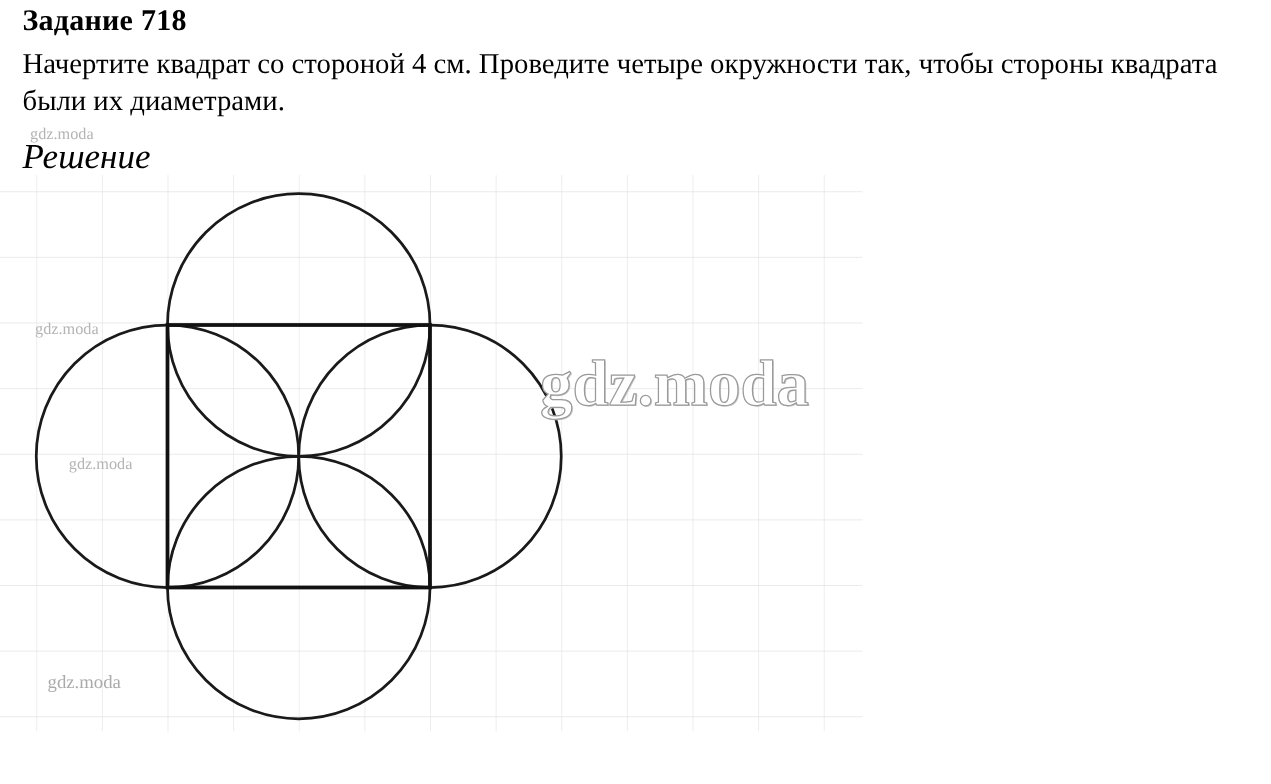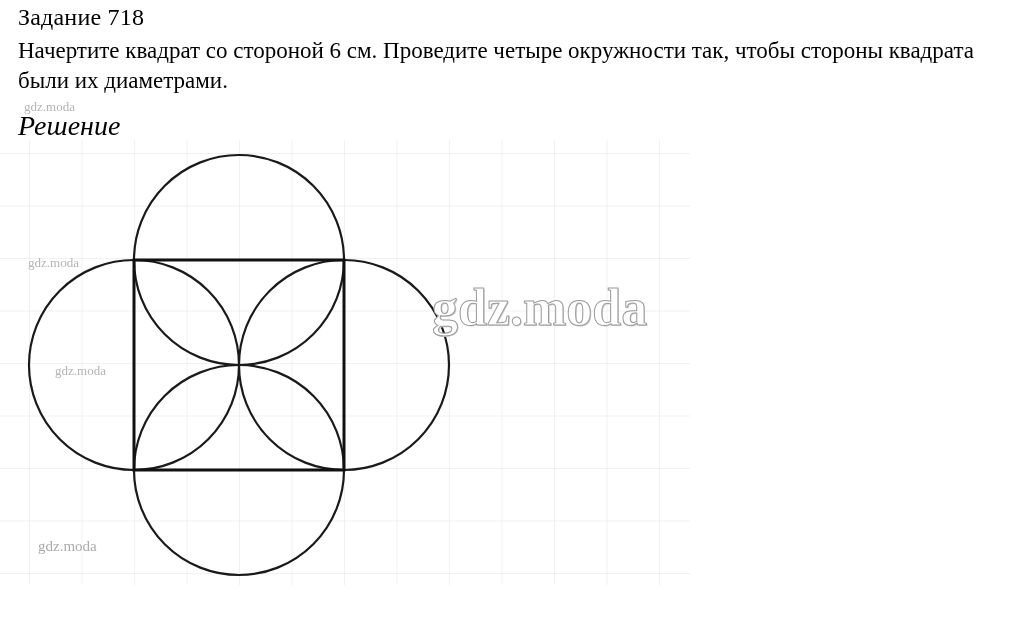--- a/index.html
+++ b/index.html
@@ -18,21 +18,21 @@
   .page {
     position: relative;
     width: 1017px;
     height: 627px;
   }
   .task-title {
     position: absolute;
     left: 18px;
     top: 4px;
     font-size: 24px;
-    font-weight: normal;
+    font-weight: bold;
     letter-spacing: 0.2px;
     text-align: center;
   }
   .task-text {
     position: absolute;
     left: 18px;
     top: 36px;
     width: 960px;
     font-size: 23px;
     line-height: 30px;
@@ -80,21 +80,21 @@
   .wm3 { left: 55px; top: 363px; }
   .wm4 { left: 38px; top: 538px; font-size: 15px; color: #aaaaaa; }
 </style>
 </head>
 <body>
 
 <div class="page">
 
   <div class="task-title">Задание 718</div>
 
-  <div class="task-text">Начертите квадрат со стороной 6 см. Проведите четыре окружности так, чтобы стороны квадрата были их диаметрами.</div>
+  <div class="task-text">Начертите квадрат со стороной 4 см. Проведите четыре окружности так, чтобы стороны квадрата были их диаметрами.</div>
 
   <div class="solution-label">Решение</div>
 
   <div class="figure">
     <svg width="1017" height="455" viewBox="0 0 1017 455" xmlns="http://www.w3.org/2000/svg">
       <defs>
         <pattern id="grid" width="52.5" height="52.5" patternUnits="userSpaceOnUse" x="29" y="13">
           <path d="M 52.5 0 L 0 0 0 52.5" fill="none" stroke="#e3e3e3" stroke-width="1"></path>
         </pattern>
       </defs>

